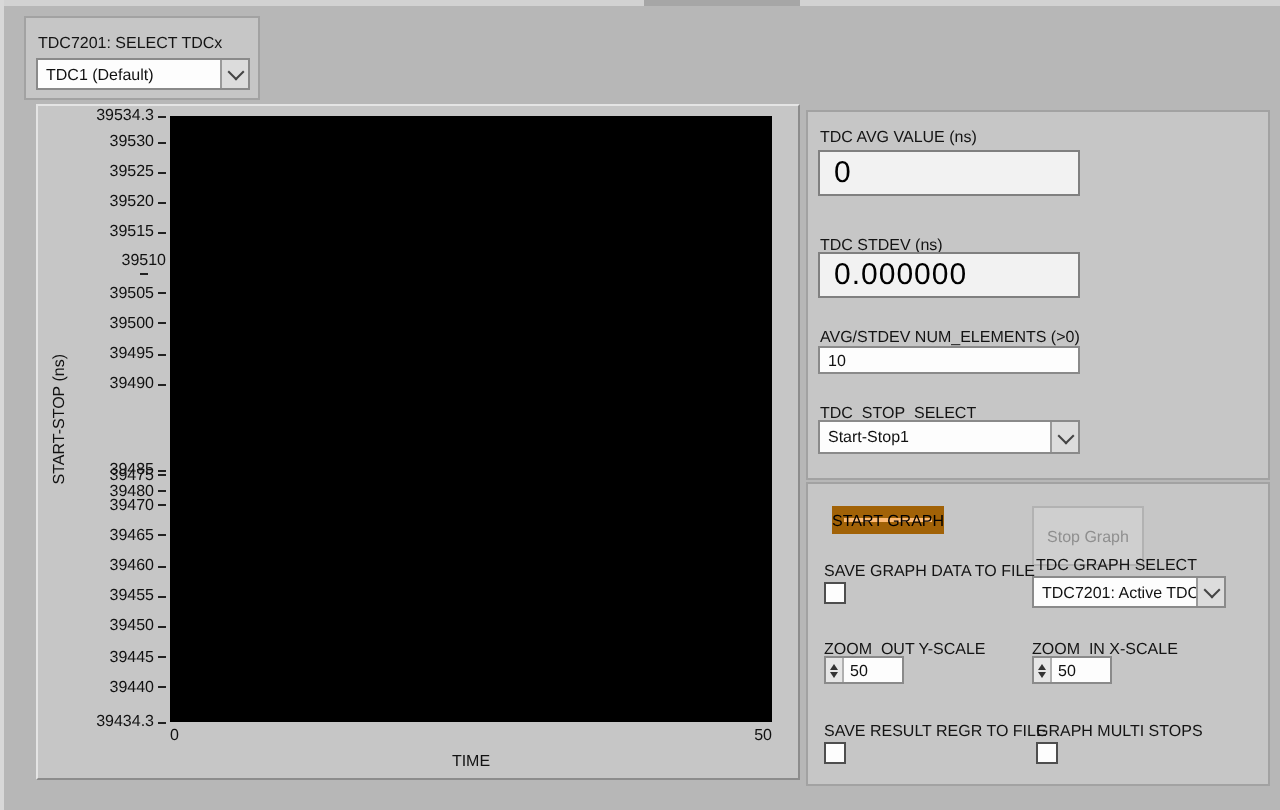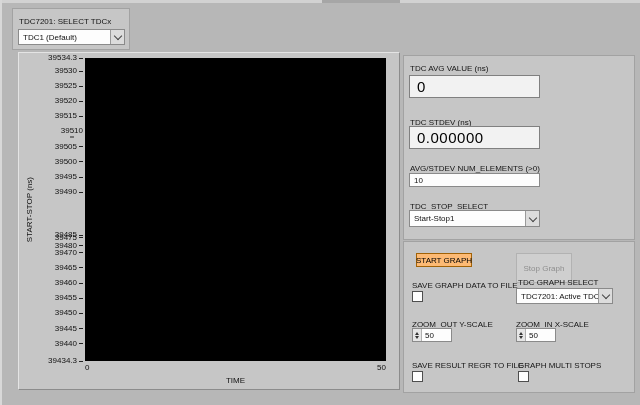--- a/index.html
+++ b/index.html
@@ -33,21 +33,21 @@
 
   
   .numctl{position:absolute;background:var(--field-bg,#fdfdfd);border:1px solid #8a8a8a;box-sizing:border-box;display:flex;align-items:stretch;}
   .spin{width:8px;background:#e6e6e6;border-right:1px solid #b0b0b0;display:flex;flex-direction:column;align-items:center;justify-content:center;gap:1px;}
   .tri-up{width:0;height:0;border-left:2.5px solid transparent;border-right:2.5px solid transparent;border-bottom:3px solid #333;}
   .tri-down{width:0;height:0;border-left:2.5px solid transparent;border-right:2.5px solid transparent;border-top:3px solid #333;}
   .numctl .val{font-size:8px;color:#111;display:flex;align-items:center;padding-left:3px;}
 
   
   .btn3d{position:absolute;box-sizing:border-box;font-size:8px;display:flex;align-items:center;justify-content:center;white-space:nowrap;}
-  .btn-on{background:#fdba74;border:1px solid #a16207;color:#000;}
+  .btn-on{background:#fdba74;border:6px solid #a16207;color:#000;}
   .btn-off{background:#cfcfcf;border:1px solid #b2b2b2;color:var(--disabled-text,#8f8f8f);}
 
   
   .cb{position:absolute;width:11px;height:11px;background:#fdfdfd;border:1px solid #4e4e4e;box-sizing:border-box;}
 
   
   .graphbox{position:absolute;left:18px;top:52px;width:382px;height:338px;background:var(--panel-bg,#c5c5c5);
             border-top:1px solid #e4e4e4;border-left:1px solid #e4e4e4;border-right:1px solid #8c8c8c;border-bottom:1px solid #8c8c8c;box-sizing:border-box;}
   .plot{position:absolute;left:66px;top:5px;width:301px;height:303px;background:var(--plot-bg,#000);}
   .yticks{position:absolute;left:0;top:5px;width:64px;height:303px;}

